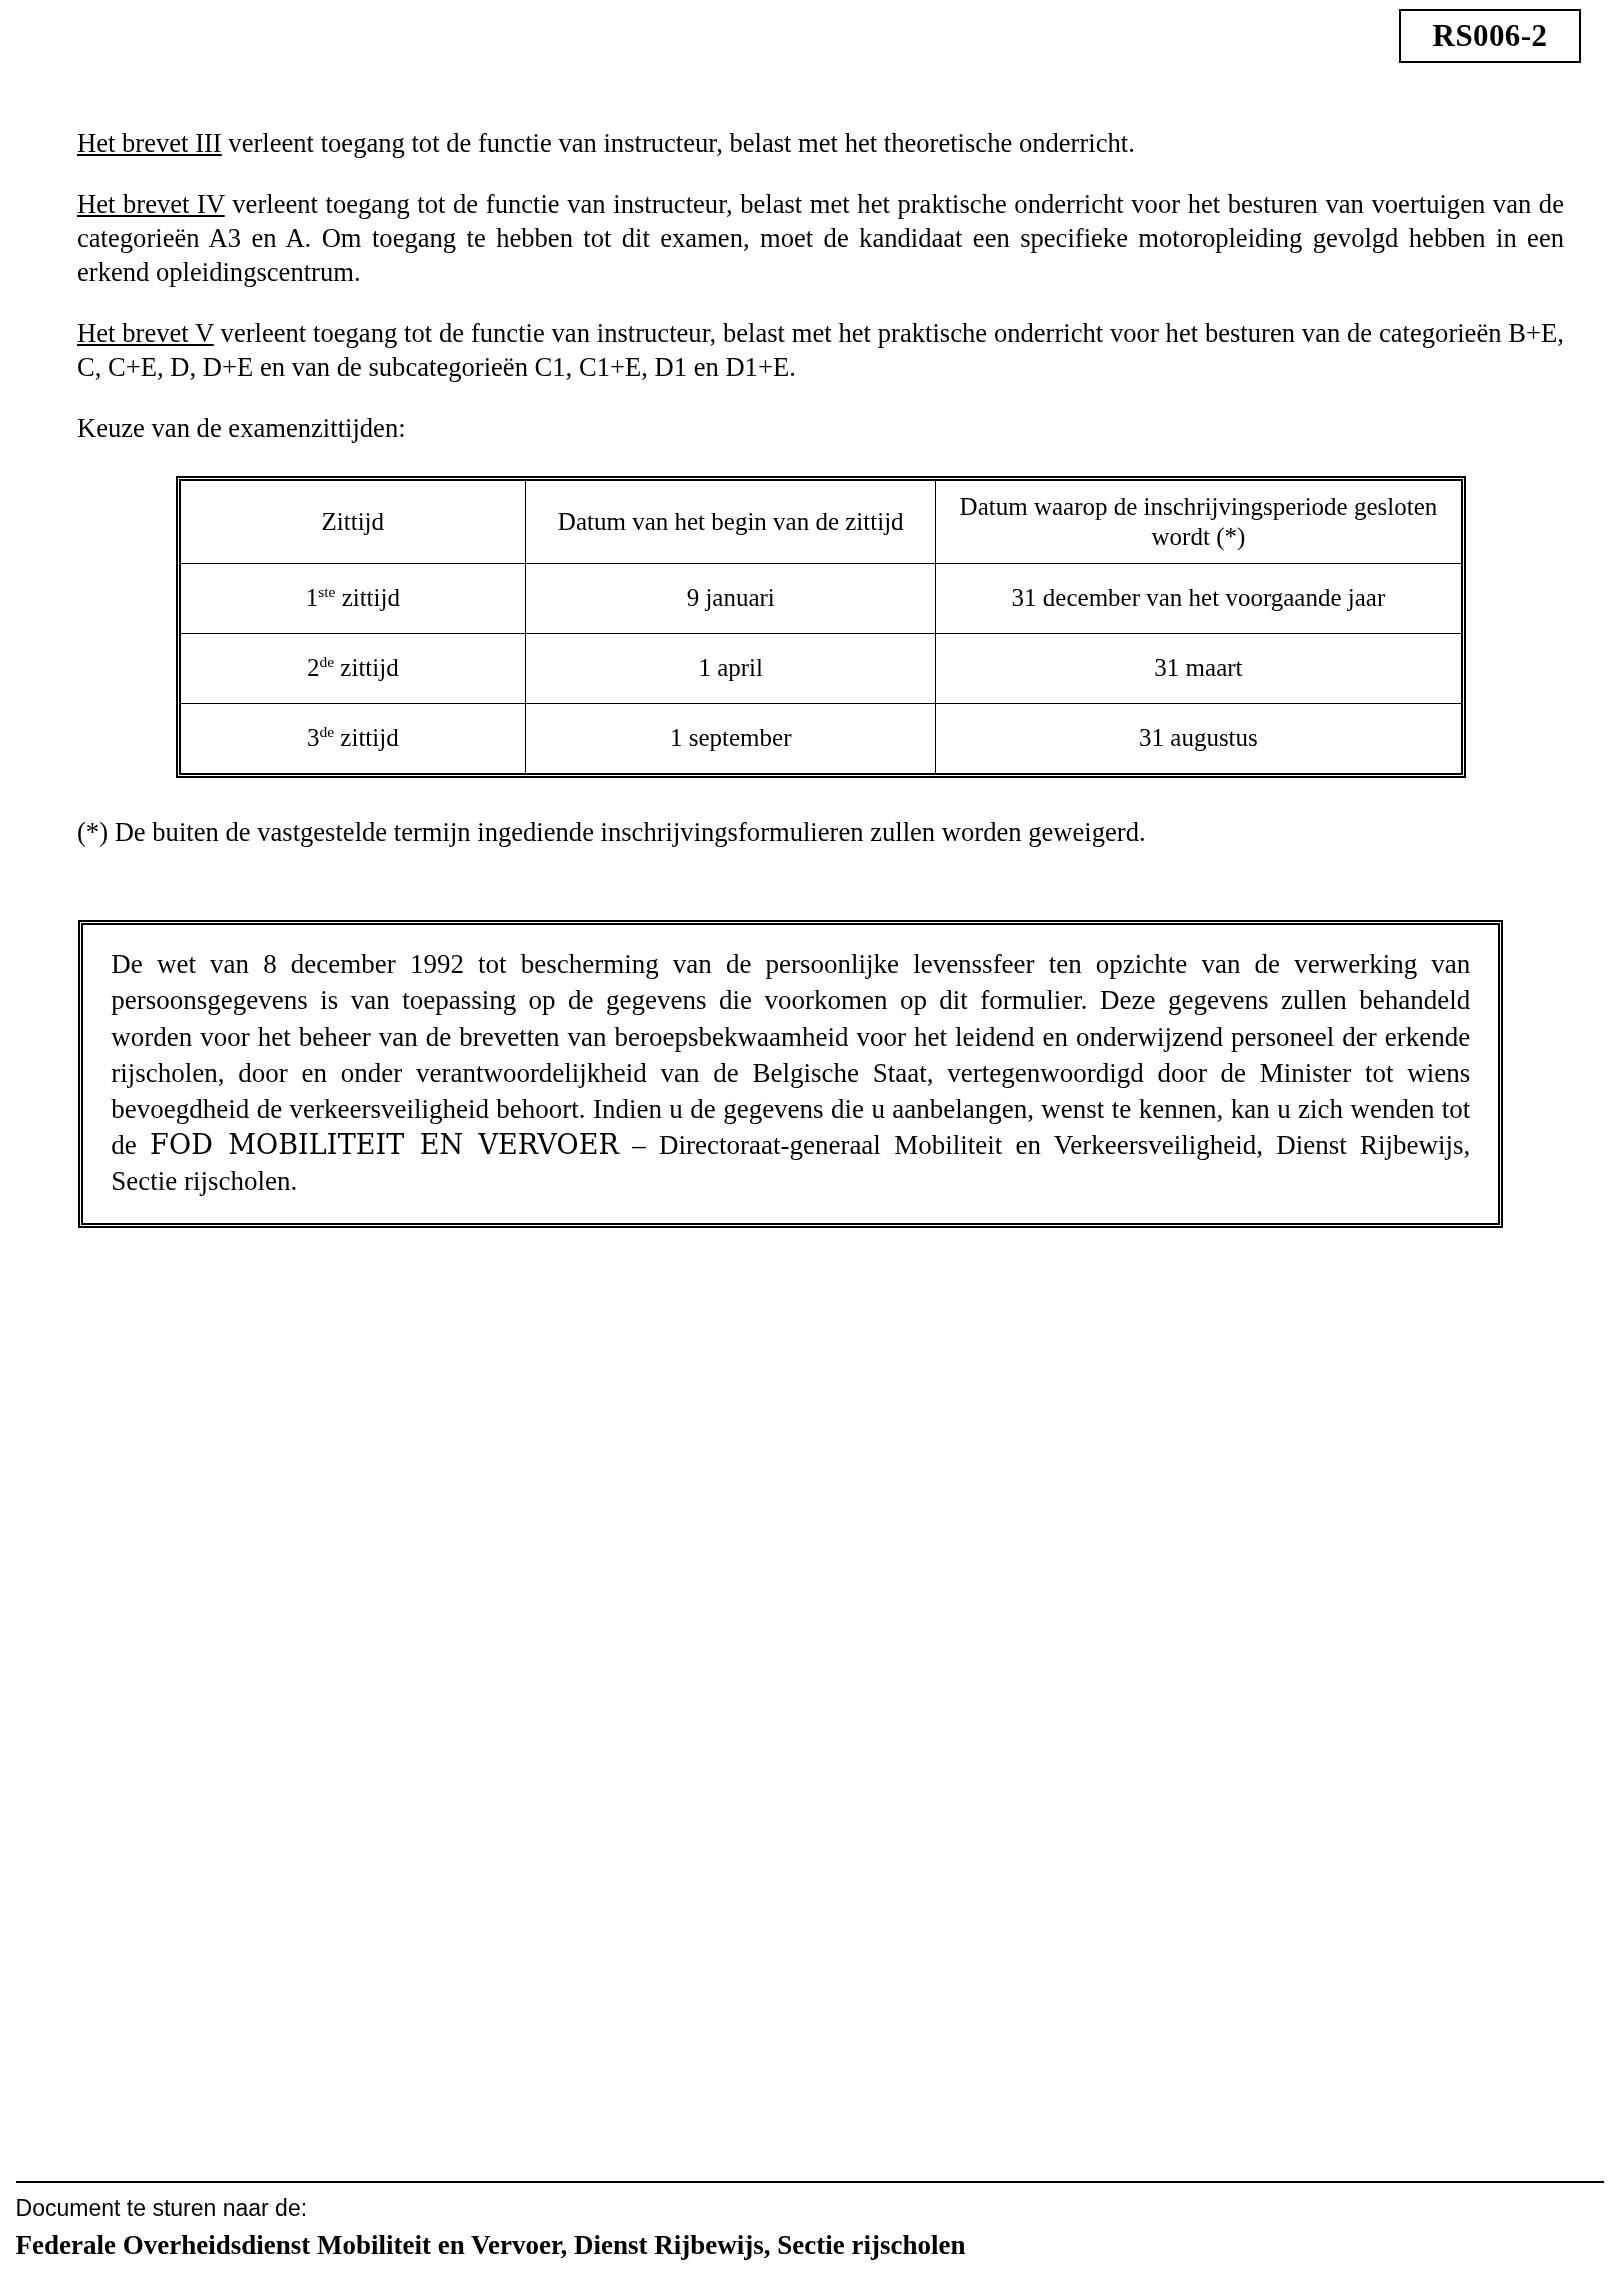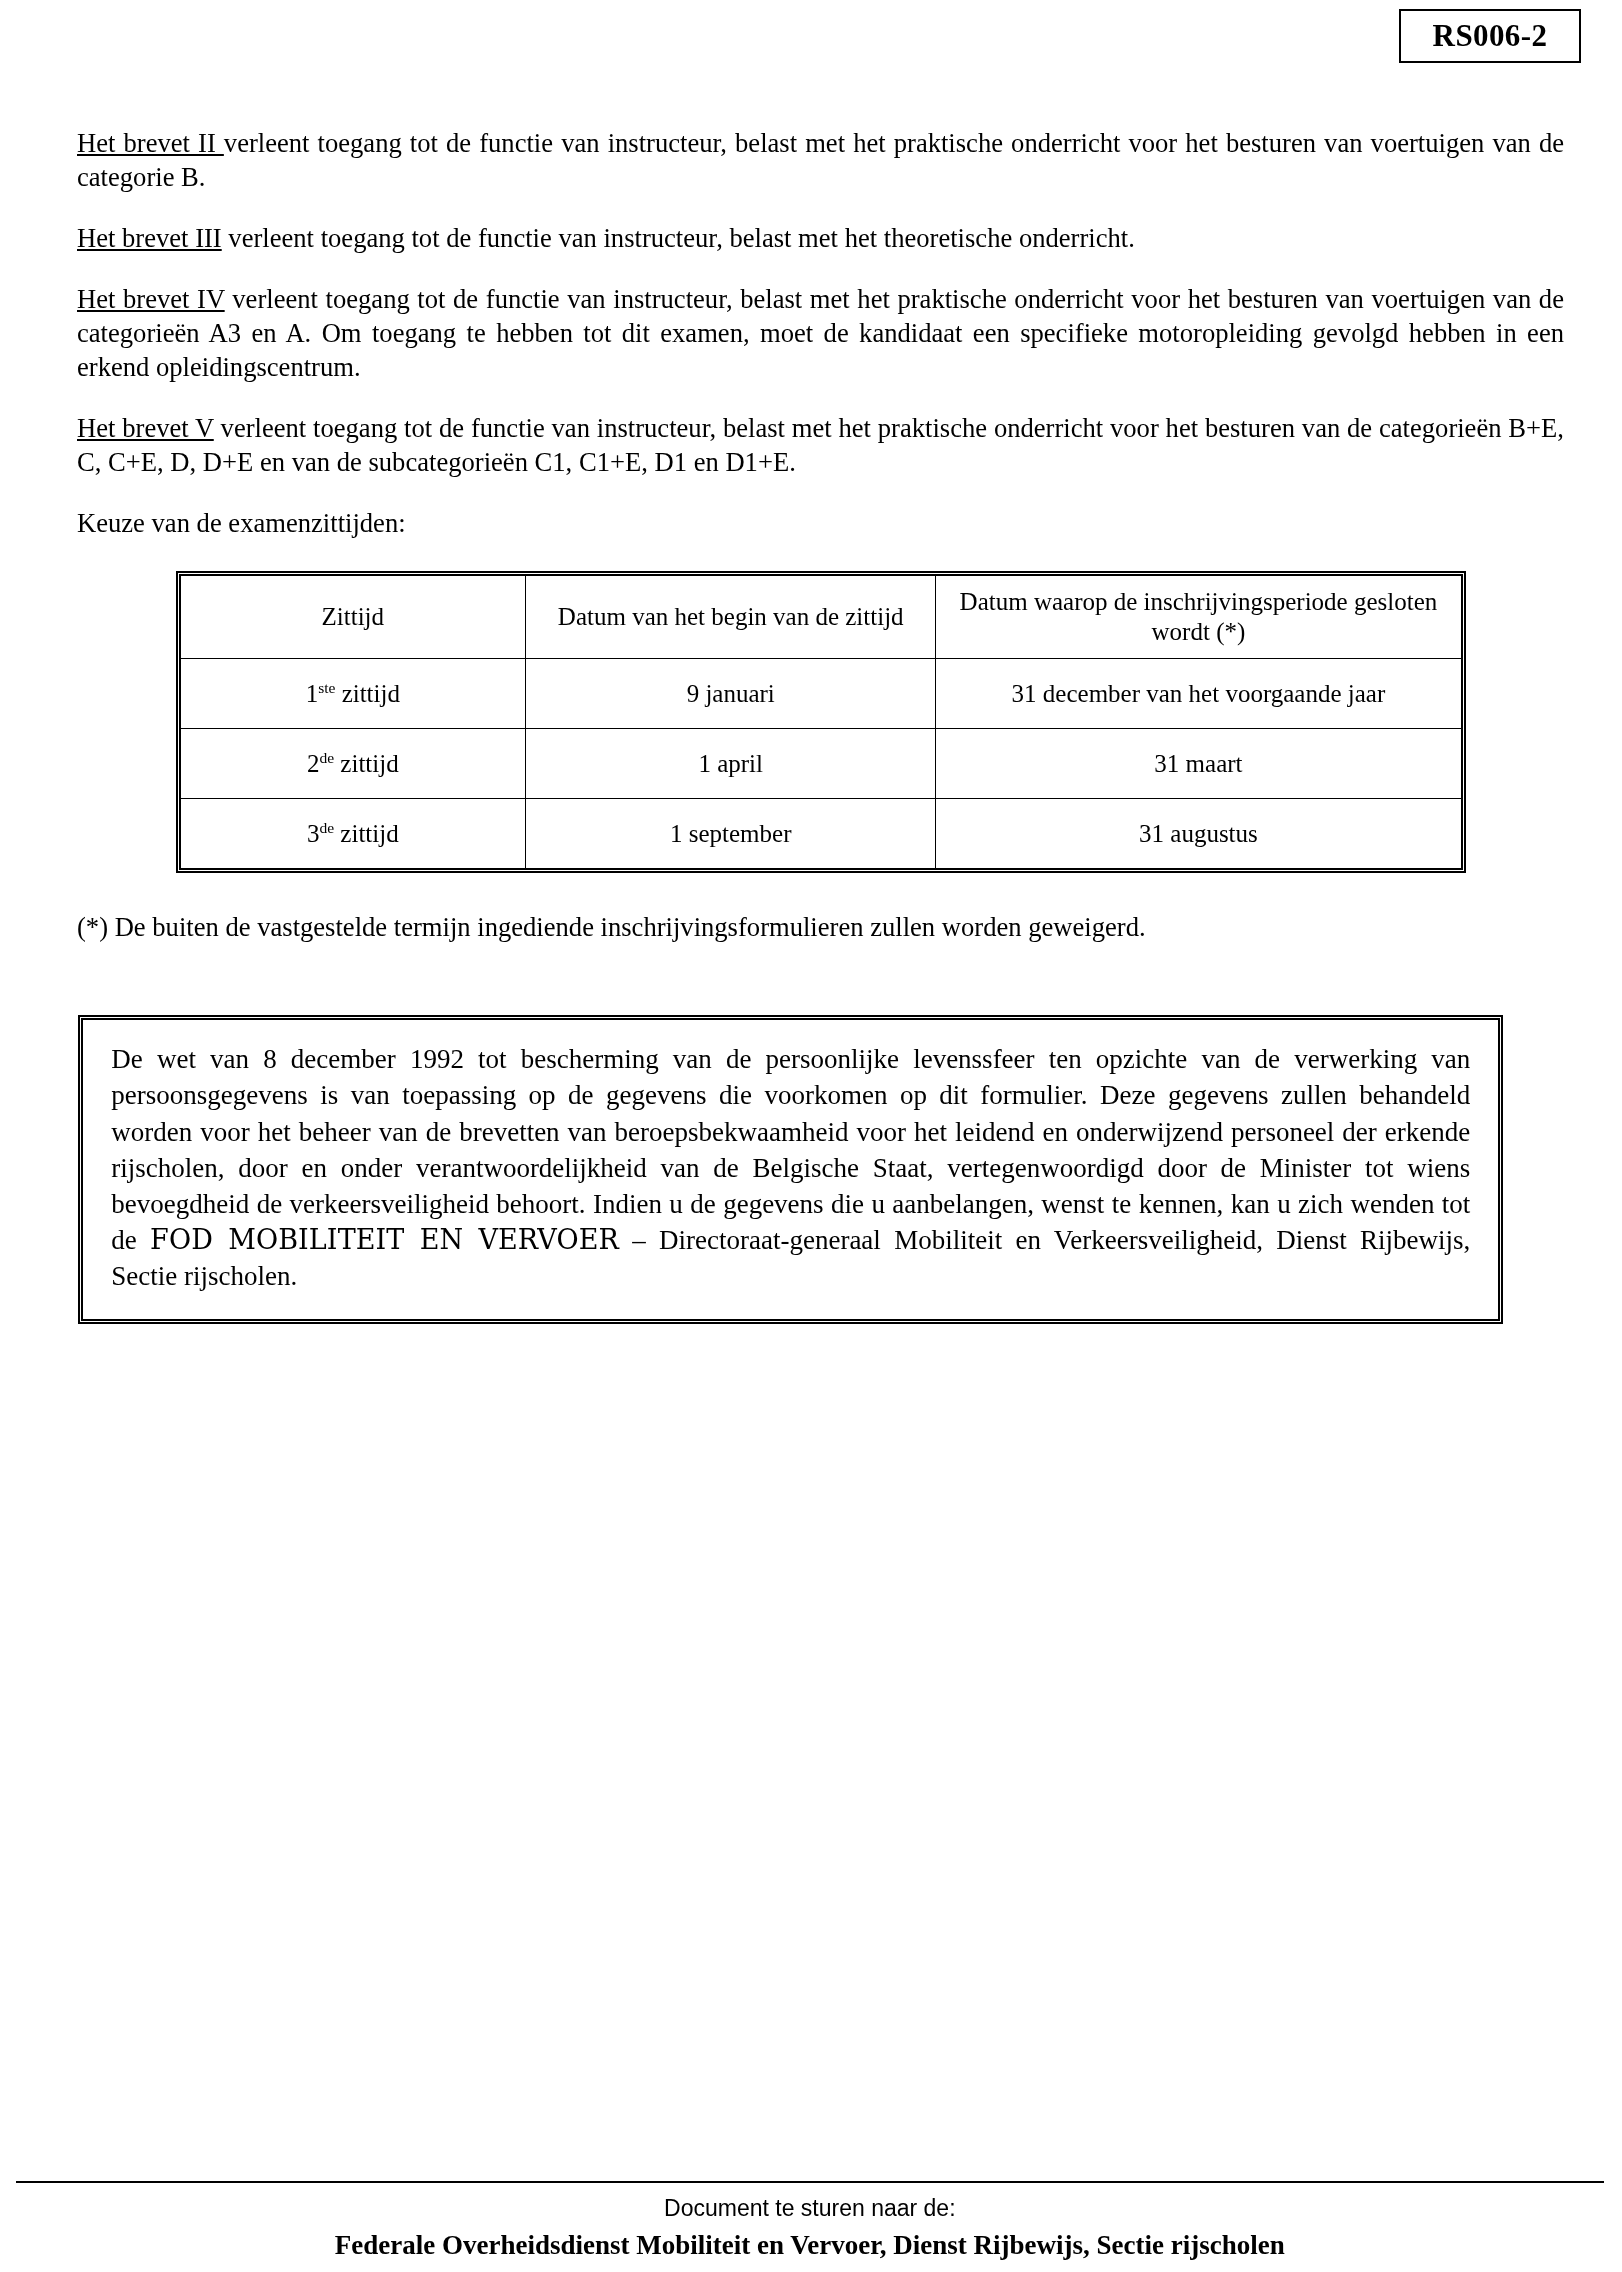--- a/index.html
+++ b/index.html
@@ -136,21 +136,20 @@
     letter-spacing: 0.1px;
   }
 
   
   .footer {
     position: absolute;
     left: 15.6px;
     right: 18px;
     bottom: 0;
     padding-bottom: 10px;
-    text-align: center;
   }
   .footer-rule {
     border-top: 2.8px solid #000;
     margin-bottom: 10px;
   }
   .footer-line1 {
     font-family: "Liberation Sans", "DejaVu Sans", sans-serif;
     font-size: 23px;
     line-height: 1.35;
     margin: 0 0 4.3px 0;
@@ -168,21 +167,20 @@
 <div class="page">
 
   <div class="header-row">
     <div class="code-box">
       <span class="code-box-text">RS006-2</span>
     </div>
   </div>
 
   <div class="content">
 
-    <p class="para"><span class="u">Het brevet II </span><span>verleent toegang tot de functie van instructeur, belast met het praktische onderricht voor het besturen van voertuigen van de categorie  B.</span></p>
 
     <p class="para"><span class="u">Het brevet III</span><span> verleent toegang tot de functie van instructeur, belast met het theoretische onderricht.</span></p>
 
     <p class="para"><span class="u">Het brevet IV</span><span> verleent toegang tot de functie van instructeur, belast met het praktische onderricht voor het besturen van voertuigen van de categorieën A3 en A. Om toegang te hebben tot dit examen, moet de kandidaat een specifieke motoropleiding gevolgd hebben in een erkend opleidingscentrum.</span></p>
 
     <p class="para"><span class="u">Het brevet V</span><span> verleent toegang tot de functie van instructeur, belast met het praktische onderricht voor het besturen van de categorieën B+E, C, C+E, D, D+E en van de subcategorieën  C1, C1+E, D1 en D1+E.</span></p>
 
     <p class="lead-in">Keuze van de examenzittijden:</p>
 
     <div class="table-wrap">

